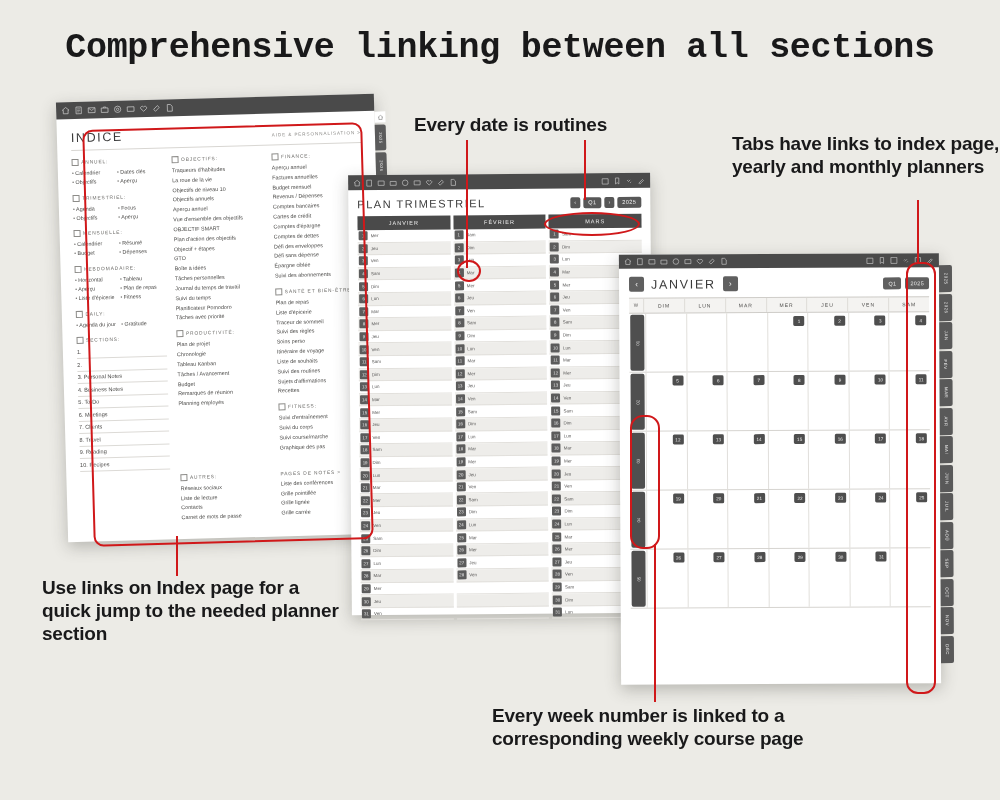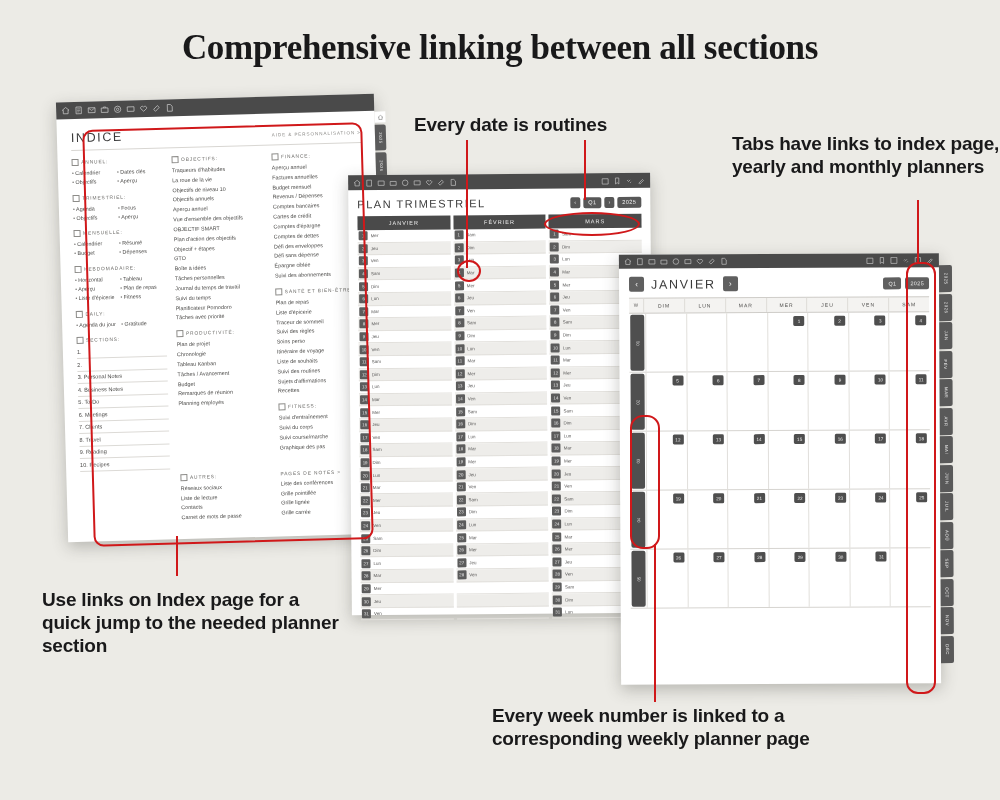--- a/index.html
+++ b/index.html
@@ -8,34 +8,34 @@
     background:#ecebe6;
     font-family:"Liberation Sans",sans-serif;
     color:#1b1b1b;
     position:relative;
   }
   
   .headline{
     position:absolute;left:0;right:0;top:28px;
     text-align:center;
     font-size:35px;font-weight:bold;
-    font-family:Liberation Serif, serif;
+    font-family:Liberation Mono, monospace;
     letter-spacing:-0.3px;
     color:#19191a;
   }
   .anno{
     position:absolute;
     font-size:19px;font-weight:bold;line-height:1.22;
     color:#19191a;
     font-family:"Liberation Sans",sans-serif;
     letter-spacing:-0.2px;
   }
   #anno-dates{left:414px;top:113px;}
   #anno-tabs{left:732px;top:132px;width:272px;}
-  #anno-index{left:42px;top:576px;width:300px;margin-top:12px;}
+  #anno-index{left:42px;top:576px;width:300px;}
   #anno-week{left:492px;top:704px;width:420px;}
 
   
   .red-line{position:absolute;background:#d0181a;}
   .red-ring{position:absolute;border:2.4px solid #d0181a;border-radius:50%;}
   .red-box{position:absolute;border:2.2px solid #d0181a;}
 
   
   .page{position:absolute;background:#ffffff;box-shadow:0 5px 16px rgba(60,58,52,.30);}
   .toolbar{background:#4a4a4a;display:flex;align-items:center;gap:4px;padding:0 5px;}
@@ -1169,21 +1169,21 @@
       </div>
       <div class="mt">
         <span>DÉC</span>
       </div>
     </div>
 </div>
 
 <div class="anno" id="anno-dates">Every date is routines</div>
 <div class="anno" id="anno-tabs">Tabs have links to index page, yearly and monthly planners</div>
 <div class="anno" id="anno-index">Use links on Index page for a quick jump to the needed planner section</div>
-<div class="anno" id="anno-week">Every week number is linked to a corresponding weekly planner page</div>
+<div class="anno" id="anno-week">Every week number is linked to a corresponding weekly course page</div>
 
 <div class="red-box" style="left:88px;top:126px;width:276px;height:413px;border-radius:10px;transform:rotate(-1.6deg);"></div>
 <div class="red-line" style="left:176px;top:536px;width:2.4px;height:40px;"></div>
 
 <div class="red-line" style="left:466px;top:140px;width:2.4px;height:128px;"></div>
 <div class="red-ring" style="left:457px;top:260px;width:20px;height:18px;"></div>
 <div class="red-line" style="left:584px;top:140px;width:2.4px;height:60px;"></div>
 <div class="red-ring" style="left:544px;top:212px;width:92px;height:20px;"></div>
 
 <div class="red-line" style="left:917px;top:200px;width:2.4px;height:62px;"></div>

